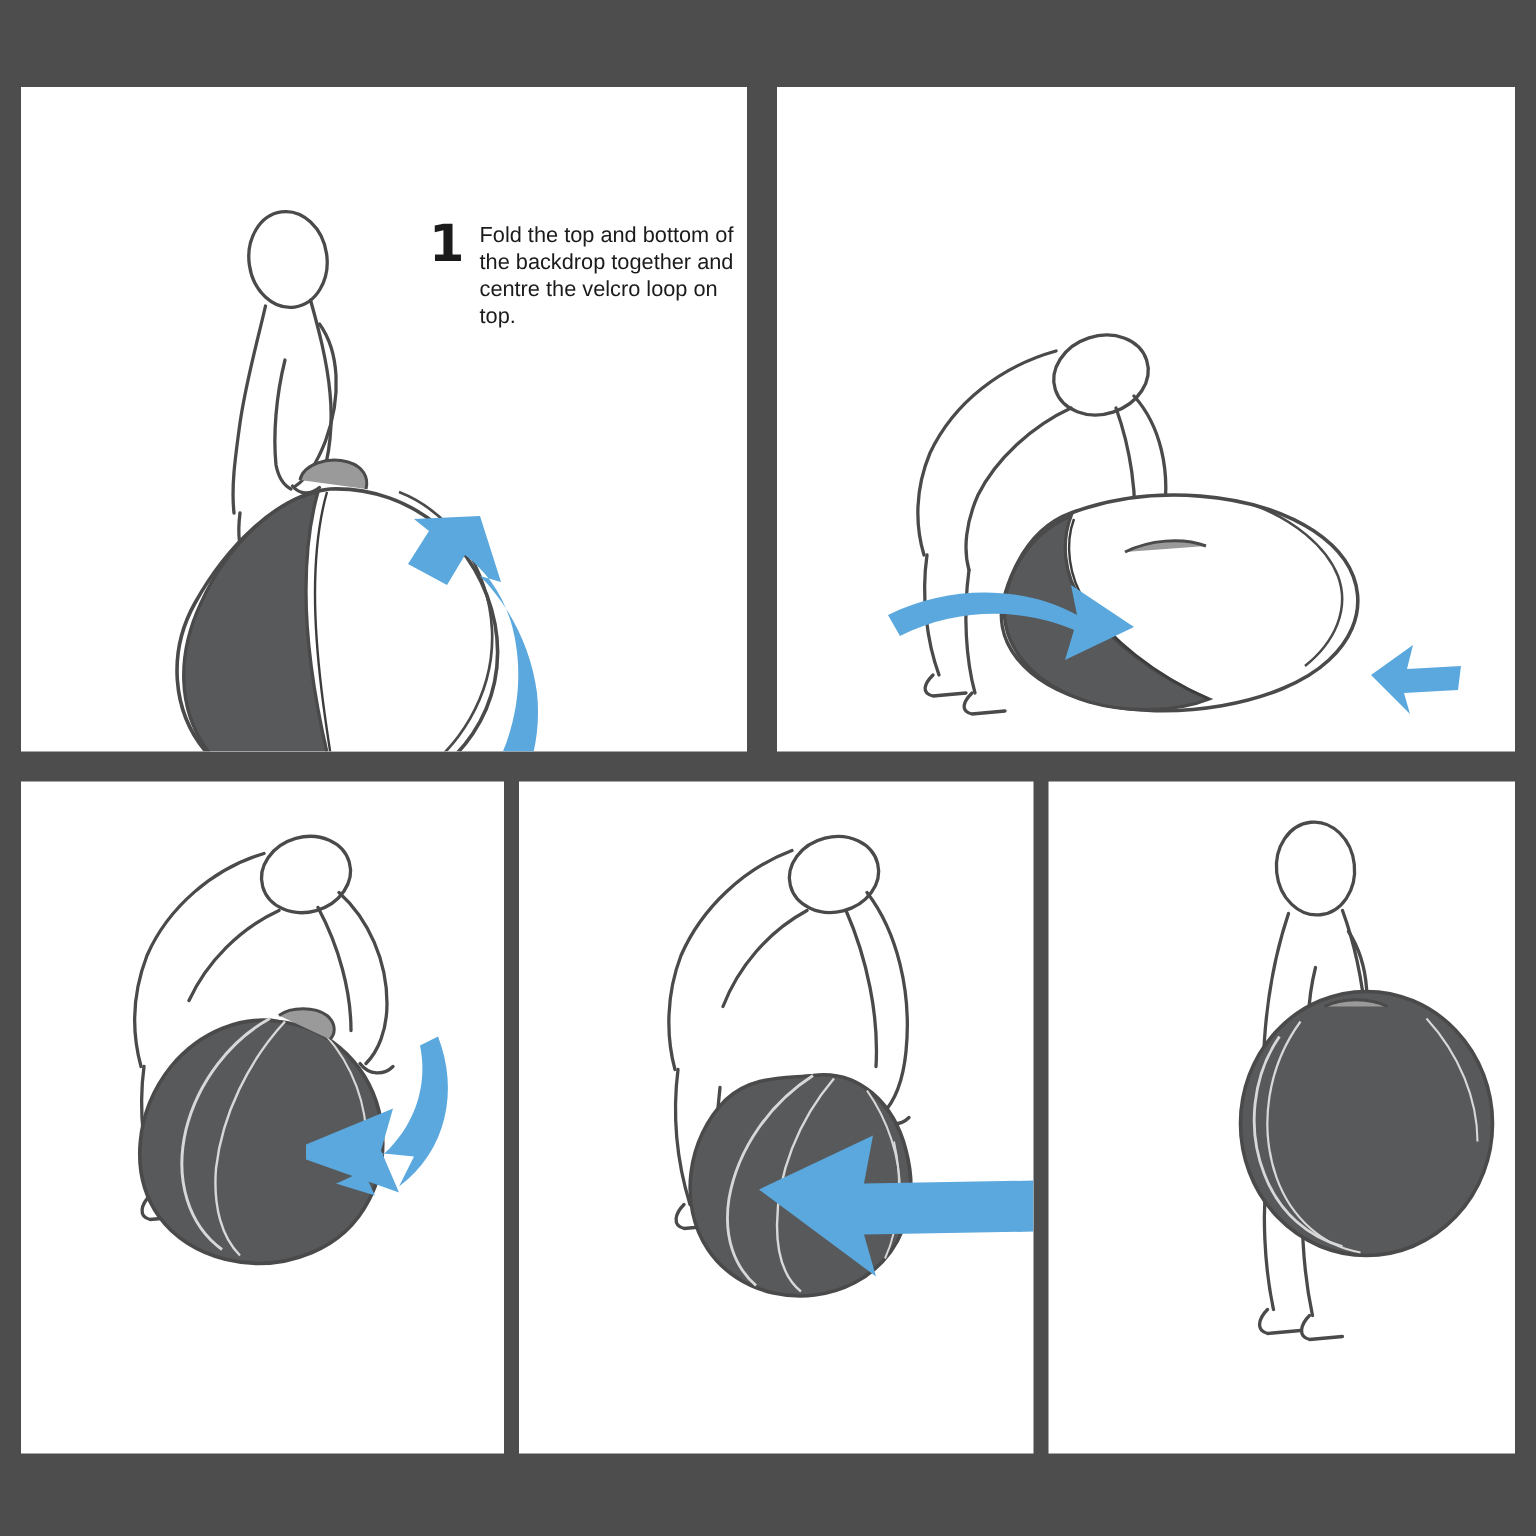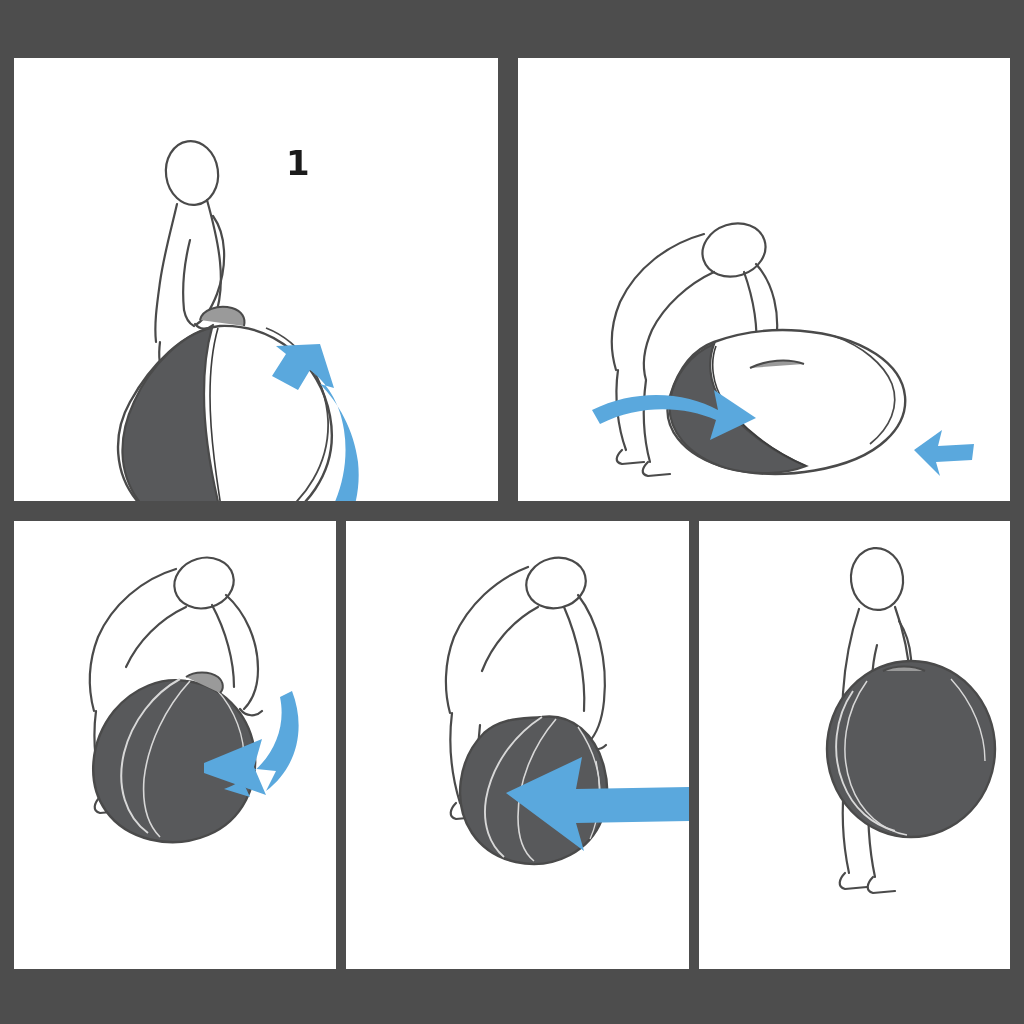--- a/index.html
+++ b/index.html
@@ -98,20 +98,21 @@
       </g>
 
       <g>
         <path d="M300 478 C324 450 336 410 330 372 C326 344 312 324 296 312
                  L284 332 L258 318 L272 296 L262 288 L306 286 L320 330 L306 326
                  C324 344 340 372 344 404 C348 442 334 476 312 498 Z" fill="#5aa8dd"></path>
       </g>
     </svg>
     <div class="caption" id="cap-1">
       <div class="step-num">1</div>
+      <div class="step-text">Fold the top and bottom of the backdrop together and centre the velcro loop on top.</div>
     </div>
   </div>
 
   <div class="panel" id="panel-2">
     <svg class="art" viewBox="0 0 492 443">
       <g fill="none" stroke="#4a4a4a" stroke-width="2.2" stroke-linejoin="round" stroke-linecap="round">
 
         <ellipse cx="216" cy="192" rx="32" ry="26" transform="rotate(-18 216 192)"></ellipse>
 
         <path d="M186 176 C150 186 118 210 102 244 C92 268 92 292 98 312"></path>

